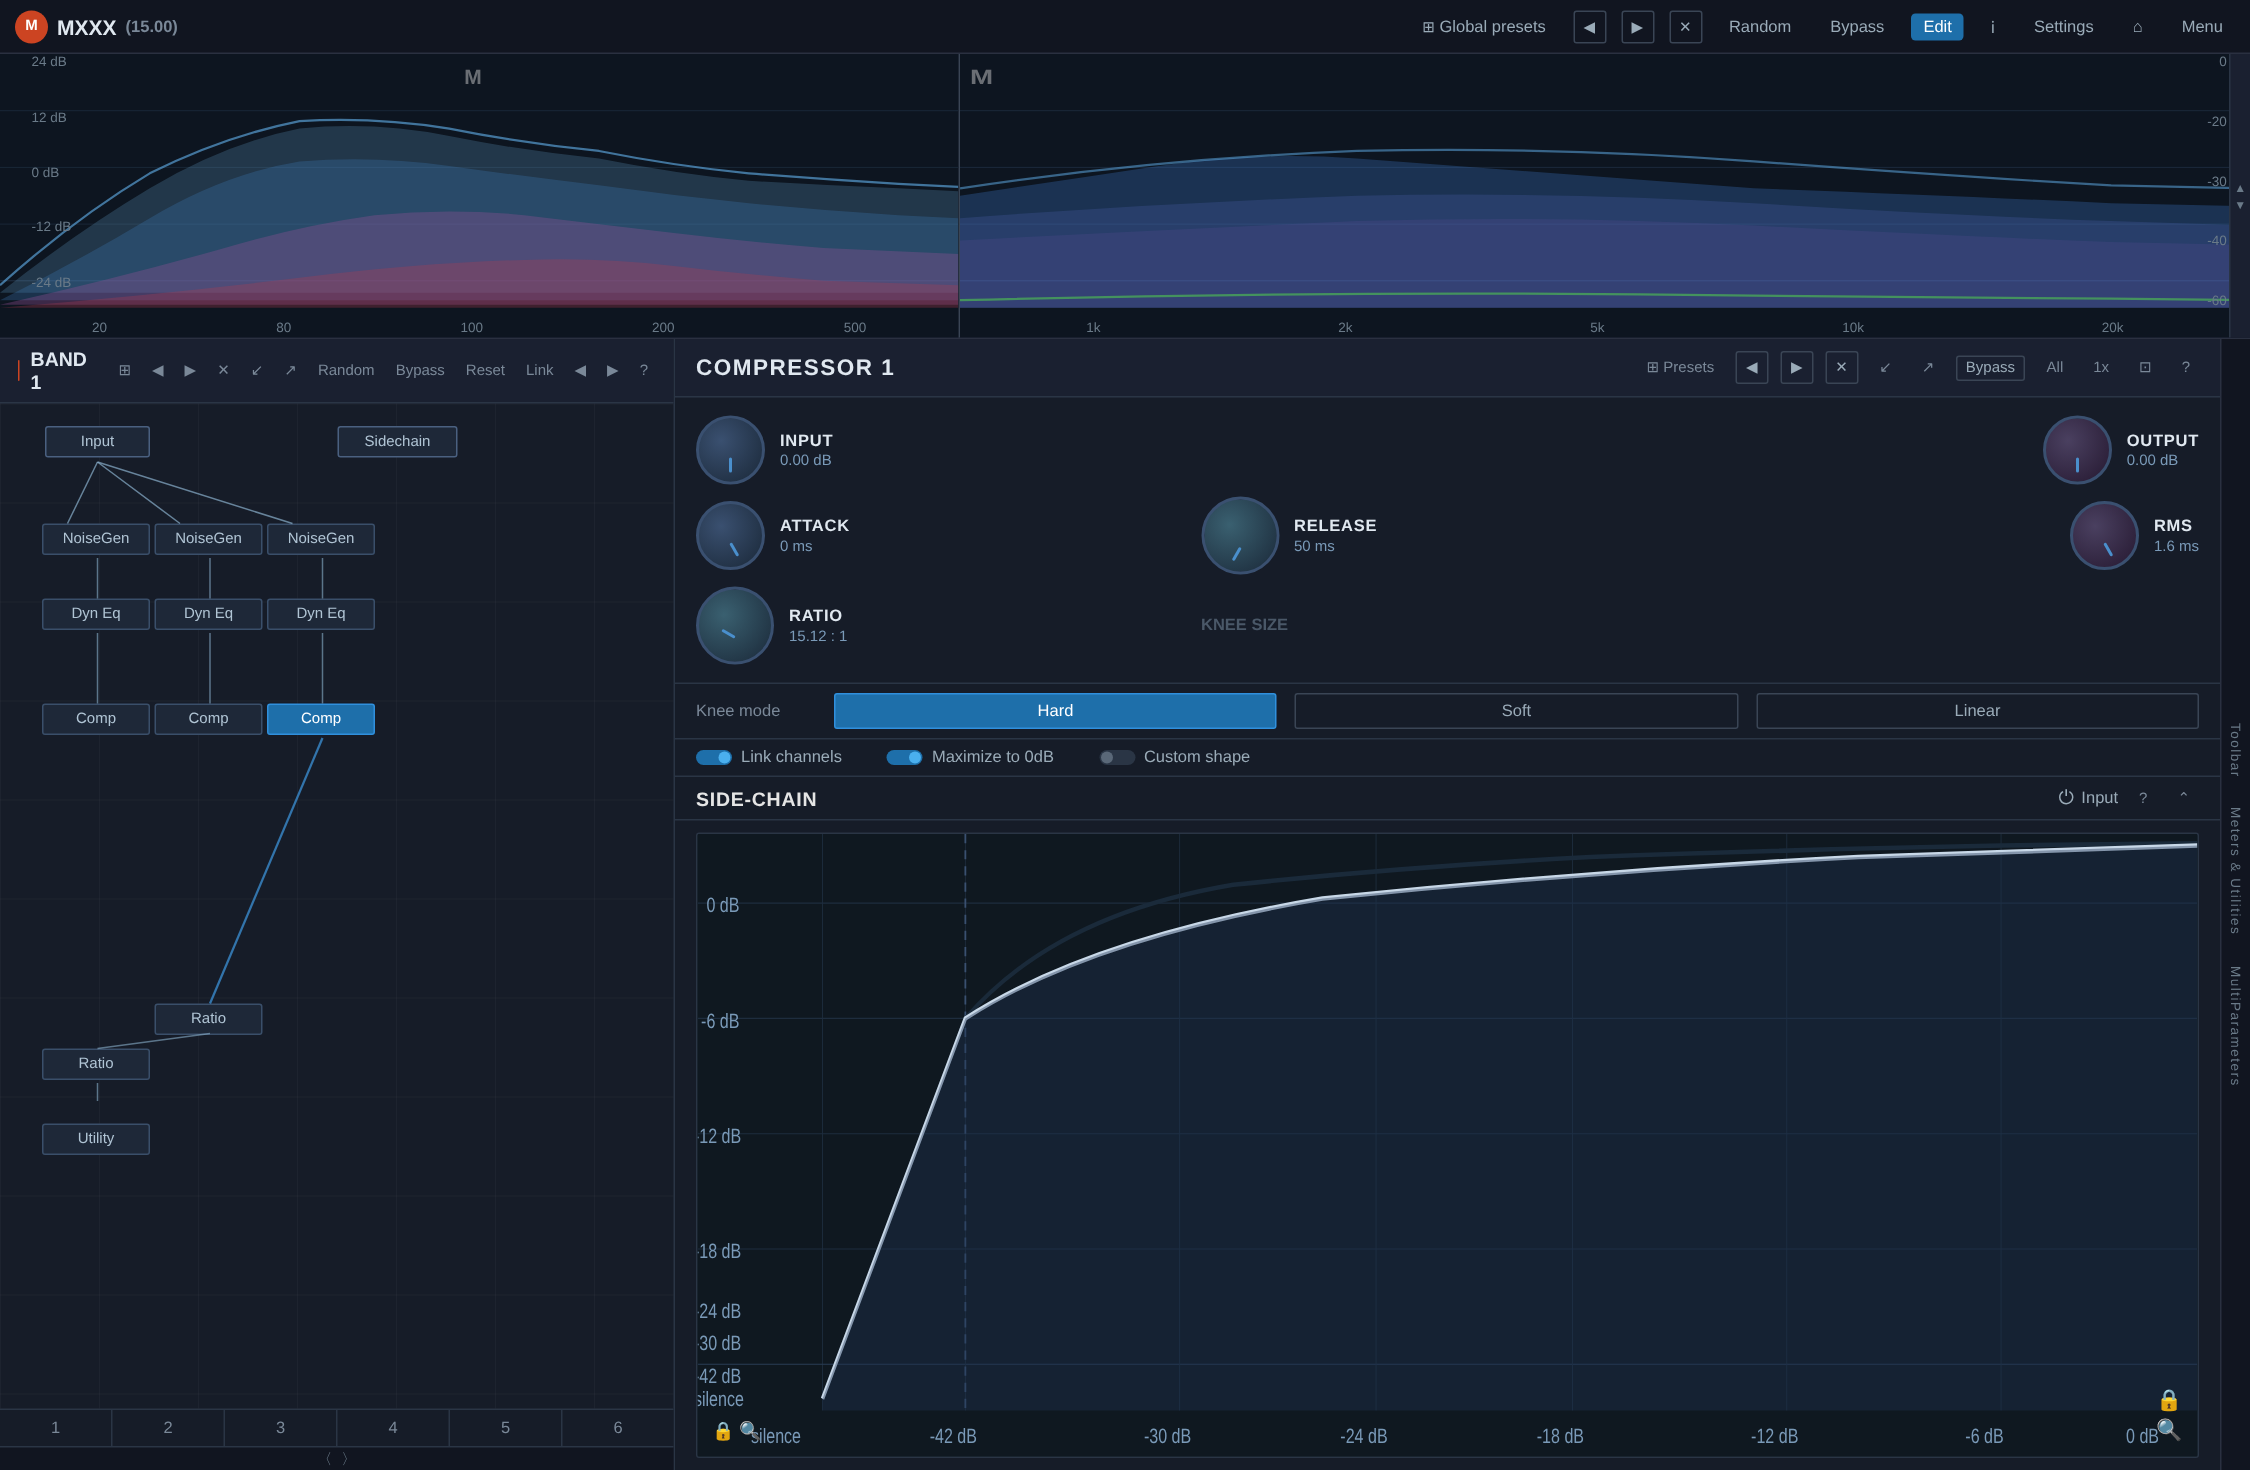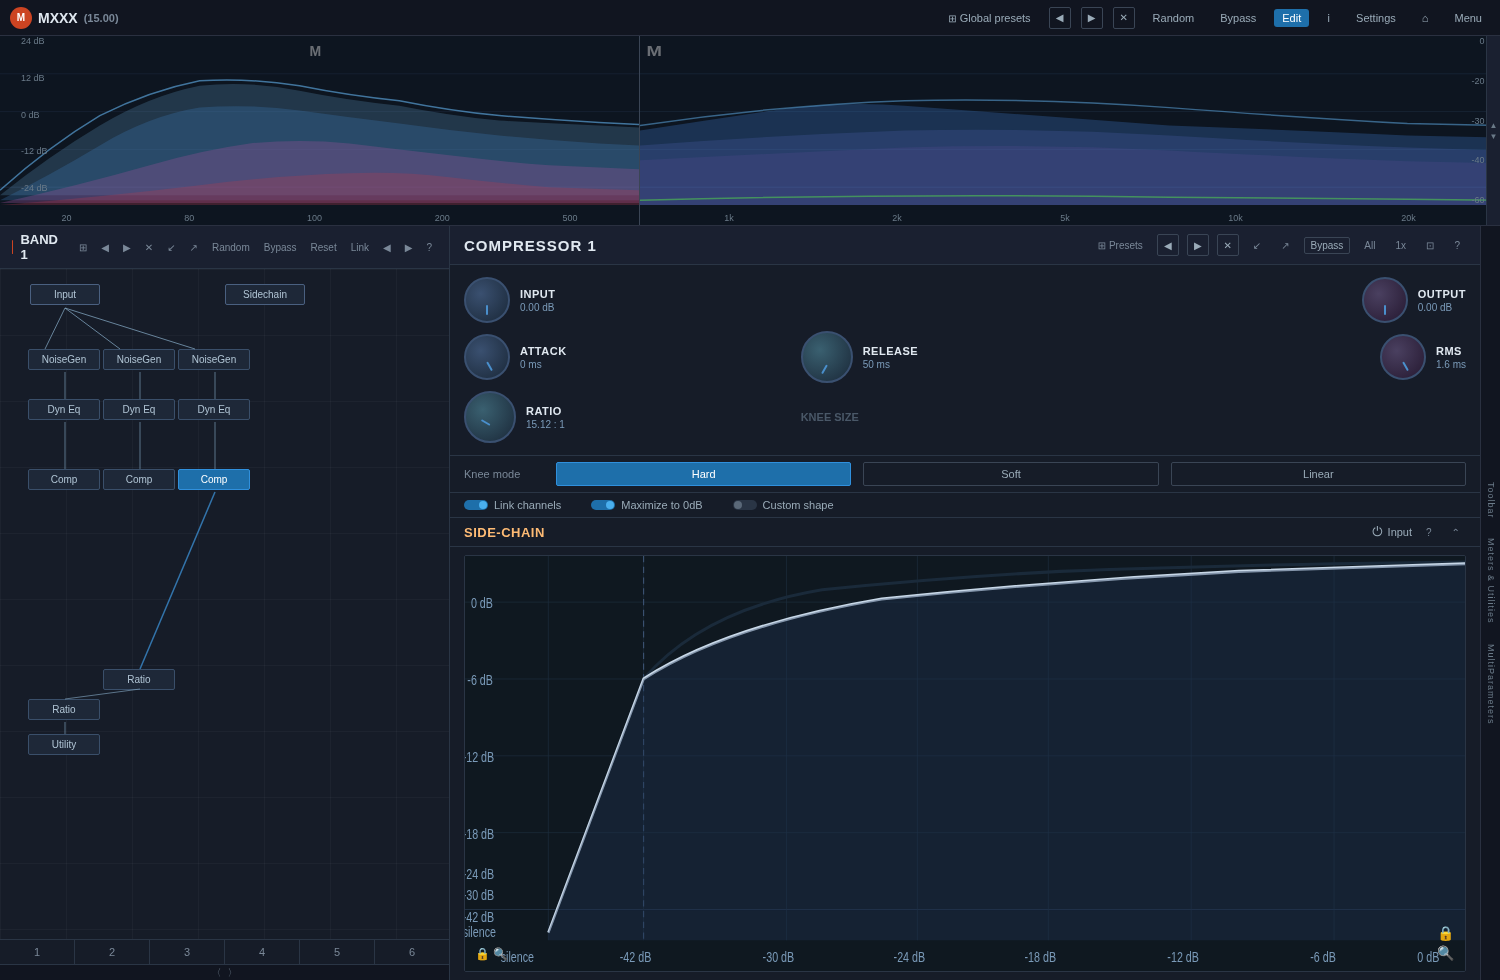--- a/index.html
+++ b/index.html
@@ -364,21 +364,21 @@
 
     
     .sidechain-header {
       display: flex;
       align-items: center;
       padding: 6px 14px;
       border-bottom: 1px solid #2a3545;
       gap: 8px;
     }
     .sidechain-title {
-      color: #fdba74;
+      color: #e5e5e5;
       font-size: 13px;
       font-weight: bold;
       letter-spacing: 0.5px;
     }
     .sidechain-spacer { flex: 1; }
     .enable-toggle { display: flex; align-items: center; gap: 5px; color: #9aabb8; font-size: 11px; }
 
     
     .sidechain-graph {
       flex: 1;
@@ -528,21 +528,21 @@
       <div class="node-box" style="left: 103px; top: 130px; width: 72px;">Dyn Eq</div>
       <div class="node-box" style="left: 178px; top: 130px; width: 72px;">Dyn Eq</div>
 
       <div class="node-box" style="left: 28px; top: 200px; width: 72px;">Comp</div>
       <div class="node-box" style="left: 103px; top: 200px; width: 72px;">Comp</div>
       <div class="node-box active" style="left: 178px; top: 200px; width: 72px;">Comp</div>
 
       <div class="node-box" style="left: 103px; top: 400px; width: 72px;">Ratio</div>
       <div class="node-box" style="left: 28px; top: 430px; width: 72px;">Ratio</div>
 
-      <div class="node-box" style="left: 28px; top: 465px; width: 72px;">Utility</div>
+      <div class="node-box" style="left: 28px; top: 480px; width: 72px;">Utility</div>
 
       <svg class="connections-svg">
 
         <line x1="65" y1="39" x2="45" y2="80" stroke="#8ab0cc" stroke-width="1" opacity="0.7"></line>
         <line x1="65" y1="39" x2="120" y2="80" stroke="#8ab0cc" stroke-width="1" opacity="0.7"></line>
         <line x1="65" y1="39" x2="195" y2="80" stroke="#8ab0cc" stroke-width="1" opacity="0.7"></line>
 
         <line x1="65" y1="103" x2="65" y2="130" stroke="#8ab0cc" stroke-width="1" opacity="0.6"></line>
         <line x1="140" y1="103" x2="140" y2="130" stroke="#8ab0cc" stroke-width="1" opacity="0.6"></line>
         <line x1="215" y1="103" x2="215" y2="130" stroke="#8ab0cc" stroke-width="1" opacity="0.6"></line>

